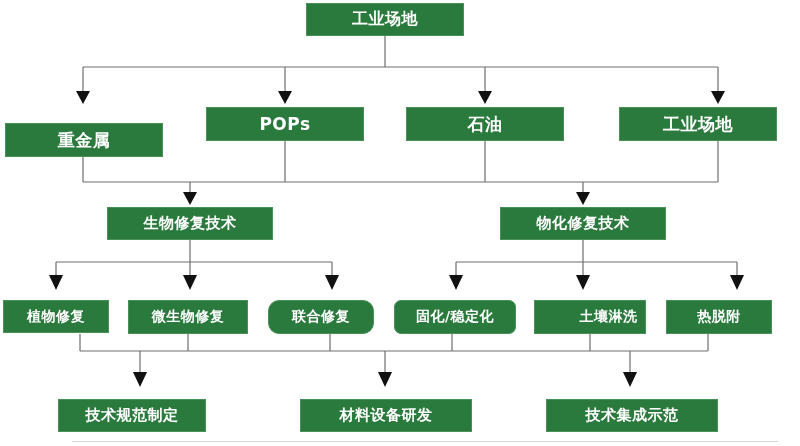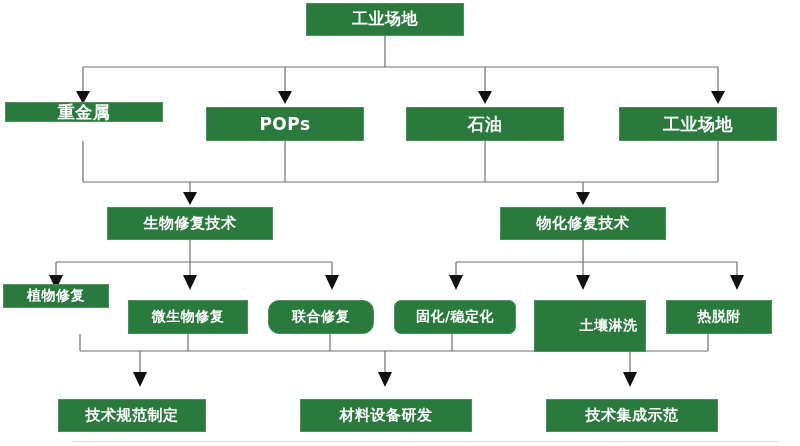--- a/index.html
+++ b/index.html
@@ -117,33 +117,33 @@
     <line x1="140" y1="351" x2="140" y2="374"></line>
     <line x1="385" y1="351" x2="385" y2="374"></line>
     <line x1="630" y1="351" x2="630" y2="374"></line>
     <polygon class="head" points="133,372 147,372 140,387"></polygon>
     <polygon class="head" points="378,372 392,372 385,387"></polygon>
     <polygon class="head" points="623,372 637,372 630,387"></polygon>
   </svg>
 
   <div class="node lvl1" style="left:306px; top:3px; width:158px; height:33px;">工业场地</div>
 
-  <div class="node lvl2" style="left:5px; top:102px; width:158px; height:20px;">重金属</div>
+  <div class="node lvl2" style="left:5px; top:123px; width:158px; height:34px;">重金属</div>
   <div class="node lvl2" style="left:406px; top:107px; width:158px; height:34px;">石油</div>
   <div class="node lvl2" style="left:206px; top:107px; width:158px; height:34px;">POPs</div>
   <div class="node lvl2" style="left:619px; top:107px; width:158px; height:34px;">工业场地</div>
 
   <div class="node lvl3" style="left:107px; top:207px; width:166px; height:33px;">生物修复技术</div>
   <div class="node lvl3" style="left:500px; top:207px; width:166px; height:33px;">物化修复技术</div>
 
-  <div class="node lvl4" style="left:3px; top:284px; width:106px; height:24px;">植物修复</div>
+  <div class="node lvl4" style="left:3px; top:300px; width:106px; height:33px;">植物修复</div>
   <div class="node lvl4" style="left:128px; top:300px; width:120px; height:34px;">微生物修复</div>
   <div class="node lvl4" style="left:268px; top:300px; width:106px; height:34px;border-radius:11px;">联合修复</div>
   <div class="node lvl4" style="left:394px; top:300px; width:122px; height:34px;border-radius:7px;">固化/稳定化</div>
-  <div class="node lvl4" style="left:534px; top:300px; width:112px; height:52px;padding-left:37px;">土壤淋洗</div>
+  <div class="node lvl4" style="left:534px; top:300px; width:112px; height:34px;padding-left:37px;">土壤淋洗</div>
   <div class="node lvl4" style="left:666px; top:300px; width:106px; height:34px;">热脱附</div>
 
   <div class="node lvl5" style="left:58px; top:399px; width:148px; height:33px;">技术规范制定</div>
   <div class="node lvl5" style="left:300px; top:399px; width:172px; height:33px;">材料设备研发</div>
   <div class="node lvl5" style="left:546px; top:399px; width:172px; height:33px;">技术集成示范</div>
 
   <div class="footrule"></div>
 </div>
 
 </body></html>

